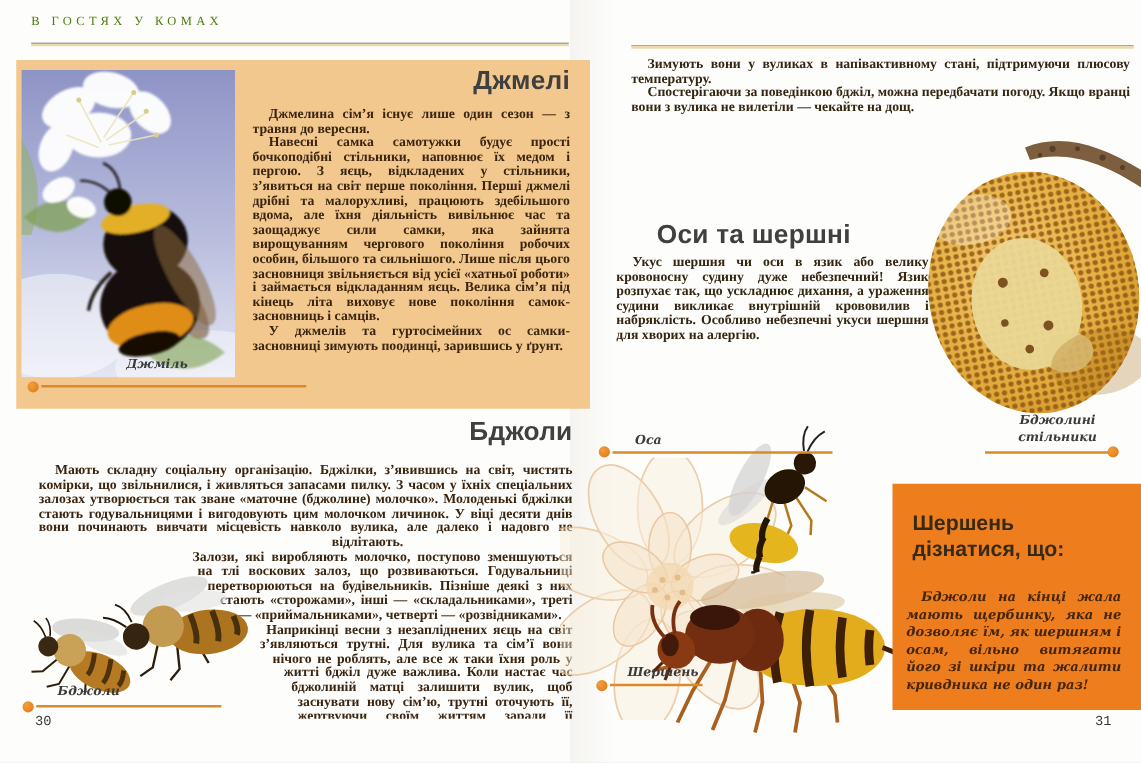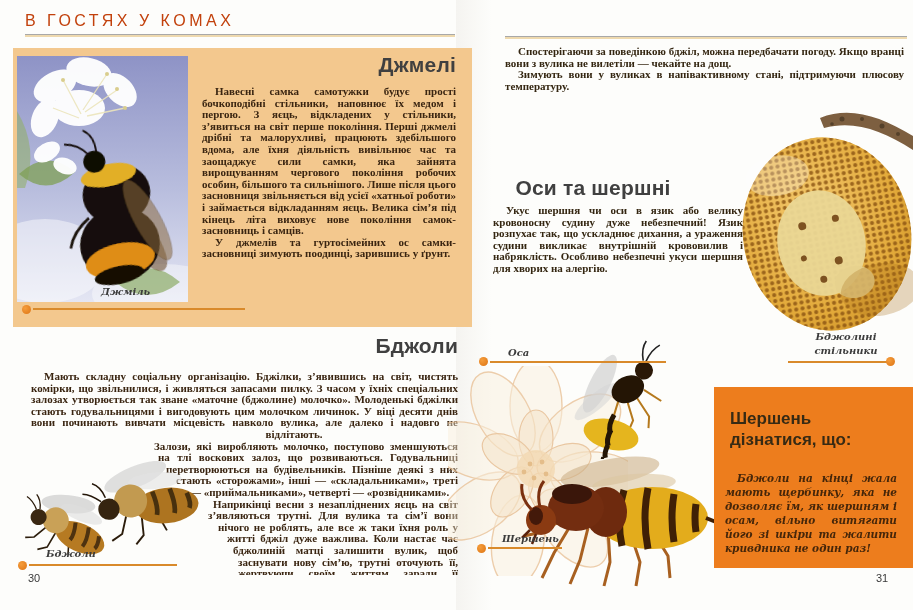--- a/index.html
+++ b/index.html
@@ -4,22 +4,22 @@
 <style>
   html,body{margin:0;padding:0;background:#e8e8e8;}
   #spread{
     position:relative;width:913px;height:610px;margin:0 auto;
     background:#fdfdfb;overflow:hidden;
     font-family:"Liberation Serif",serif;
   }
   
   .hdr{
     position:absolute;left:25px;top:12px;
-    font-family:Liberation Sans, sans-serif;font-size:16px;letter-spacing:3.5px;
-    color:#c2410c;white-space:nowrap;
+    font-family:Liberation Serif, serif;font-size:10px;letter-spacing:3.5px;
+    color:#4d7c0f;white-space:nowrap;
   }
   .rule{position:absolute;height:3px;background:linear-gradient(#a8a8a8 0 34%,#eed9ae 34% 100%);}
   .rule-left{left:25px;top:34px;width:430px;}
   .rule-right{left:505px;top:36px;width:402px;}
   .gutter{position:absolute;left:456px;top:0;width:36px;height:610px;
     background:linear-gradient(to right,rgba(90,70,40,.05),rgba(90,70,40,0));}
   
   .tan{position:absolute;left:13px;top:48px;width:459px;height:279px;background:#f3c88e;}
   .photo{position:absolute;overflow:hidden;}
   
@@ -57,21 +57,21 @@
   .fact-h{
     position:absolute;left:16px;top:21px;width:150px;
     font-family:"Liberation Sans",sans-serif;font-weight:bold;font-size:17px;
     line-height:21px;color:#362a14;
   }
   .fact-t{
     position:absolute;left:11px;top:84px;width:172px;
     font-family:"DejaVu Serif",serif;font-style:italic;font-weight:bold;
     font-size:10.5px;line-height:14px;color:#45260a;text-align:justify;text-indent:12px;
   }
-  .pnum{position:absolute;font-family:Liberation Sans, sans-serif;font-size:11px;color:#3a3a3a;}
+  .pnum{position:absolute;font-family:Liberation Mono, monospace;font-size:11px;color:#3a3a3a;}
 </style>
 </head>
 <body>
 
 <div id="spread">
 
   <div class="hdr">В ГОСТЯХ У КОМАХ</div>
   <div class="rule rule-left"></div>
   <div class="rule rule-right"></div>
   <div class="gutter"></div>
@@ -140,20 +140,21 @@
       </g>
     </svg>
   </div>
 
   <div class="cap" style="left:81px;top:286px;margin-left:20px;">Джміль</div>
   <div class="cap-dot" style="left:22px;top:305px;"></div>
   <div class="cap-line" style="left:33px;top:308px;width:212px;"></div>
 
   <div class="title" style="left:250px;top:53px;width:206px;text-align:right;">Джмелі</div>
   <div class="body" style="left:202px;top:86px;width:254px;height:241px;">
+    <p>Джмелина сім’я існує лише один сезон — з травня до вересня.</p>
     <p>Навесні самка самотужки будує прості бочкоподібні стільники, наповнює їх медом і пергою. З яєць, відкладених у стільники, з’явиться на світ перше покоління. Перші джмелі дрібні та малорухливі, працюють здебільшого вдома, але їхня діяльність вивільнює час та заощаджує сили самки, яка зайнята вирощуванням чергового покоління робочих особин, більшого та сильнішого. Лише після цього засновниця звільняється від усієї «хатньої роботи» і займається відкладанням яєць. Велика сім’я під кінець літа виховує нове покоління самок-засновниць і самців.</p>
     <p>У джмелів та гуртосімейних ос самки-засновниці зимують поодинці, зарившись у ґрунт.</p>
   </div>
 
   <div class="title" style="left:250px;top:334px;width:208px;text-align:right;">Бджоли</div>
   <div class="body" style="left:30px;top:371px;width:428px;height:204px;">
     <div class="stL s0"></div>
     <div class="stL s1"></div>
     <div class="stL s2"></div>
     <div class="stL s3"></div>
@@ -216,22 +217,22 @@
   <div class="cap-dot" style="left:18px;top:561px;"></div>
   <div class="cap-line" style="left:29px;top:564px;width:148px;"></div>
 
   <div class="pnum" style="left:28px;top:572px;">30</div>
 
   <div class="body" style="left:505px;top:46px;width:400px;height:120px;color:#342611;">
     <div class="stR r0"></div>
     <div class="stR r1"></div>
     <div class="stR r2"></div>
     <div class="stR r3"></div>
+    <p>Зимують вони у вуликах в напівактивному стані, підтримуючи плюсову температуру.</p>
     <p>Спостерігаючи за поведінкою бджіл, можна передбачати погоду. Якщо вранці вони з вулика не вилетіли — чекайте на дощ.</p>
-    <p>Зимують вони у вуликах в напівактивному стані, підтримуючи плюсову температуру.</p>
   </div>
 
   <div class="photo" style="left:742px;top:102px;width:171px;height:232px;">
     <svg width="171" height="232" viewBox="0 0 171 232">
       <defs>
         <radialGradient id="gold" cx=".42" cy=".38" r=".75">
           <stop offset="0" stop-color="#f4c96e"></stop>
             <stop offset=".7" stop-color="#e2a939"></stop>
             <stop offset="1" stop-color="#c98e24"></stop>
         </radialGradient>
@@ -262,21 +263,21 @@
         <ellipse cx="46" cy="66" rx="32" ry="20" fill="#ffffff" opacity=".28"></ellipse>
         <ellipse cx="128" cy="196" rx="40" ry="26" fill="#a96f18" opacity=".28"></ellipse>
       </g>
     </svg>
   </div>
 
   <div class="cap cap-center" style="left:795px;top:330px;width:102px;line-height:14px;">Бджолині стільники</div>
   <div class="cap-line" style="left:788px;top:361px;width:100px;"></div>
   <div class="cap-dot" style="left:886px;top:357px;"></div>
 
-  <div class="title" style="left:468px;top:176px;width:250px;text-align:center;">Оси та шершні</div>
+  <div class="title" style="left:478px;top:176px;width:250px;text-align:center;">Оси та шершні</div>
   <div class="body" style="left:493px;top:205px;width:250px;height:112px;color:#342611;">
     <p>Укус шершня чи оси в язик або велику кровоносну судину дуже небезпечний! Язик розпухає так, що ускладнює дихання, а ураження судини викликає внутрішній крововилив і набряклість. Особливо небезпечні укуси шершня для хворих на алергію.</p>
   </div>
 
   <div class="photo" style="left:448px;top:366px;width:180px;height:210px;opacity:.8;">
     <svg width="180" height="210" viewBox="0 0 180 210">
       <g stroke="#e9c298" stroke-width="1.4" fill="#f8ecd8" fill-opacity=".55">
         <ellipse cx="88" cy="40" rx="26" ry="46"></ellipse>
         <ellipse cx="132" cy="62" rx="26" ry="46" transform="rotate(55 132 62)"></ellipse>
         <ellipse cx="148" cy="112" rx="26" ry="46" transform="rotate(95 148 112)"></ellipse>

